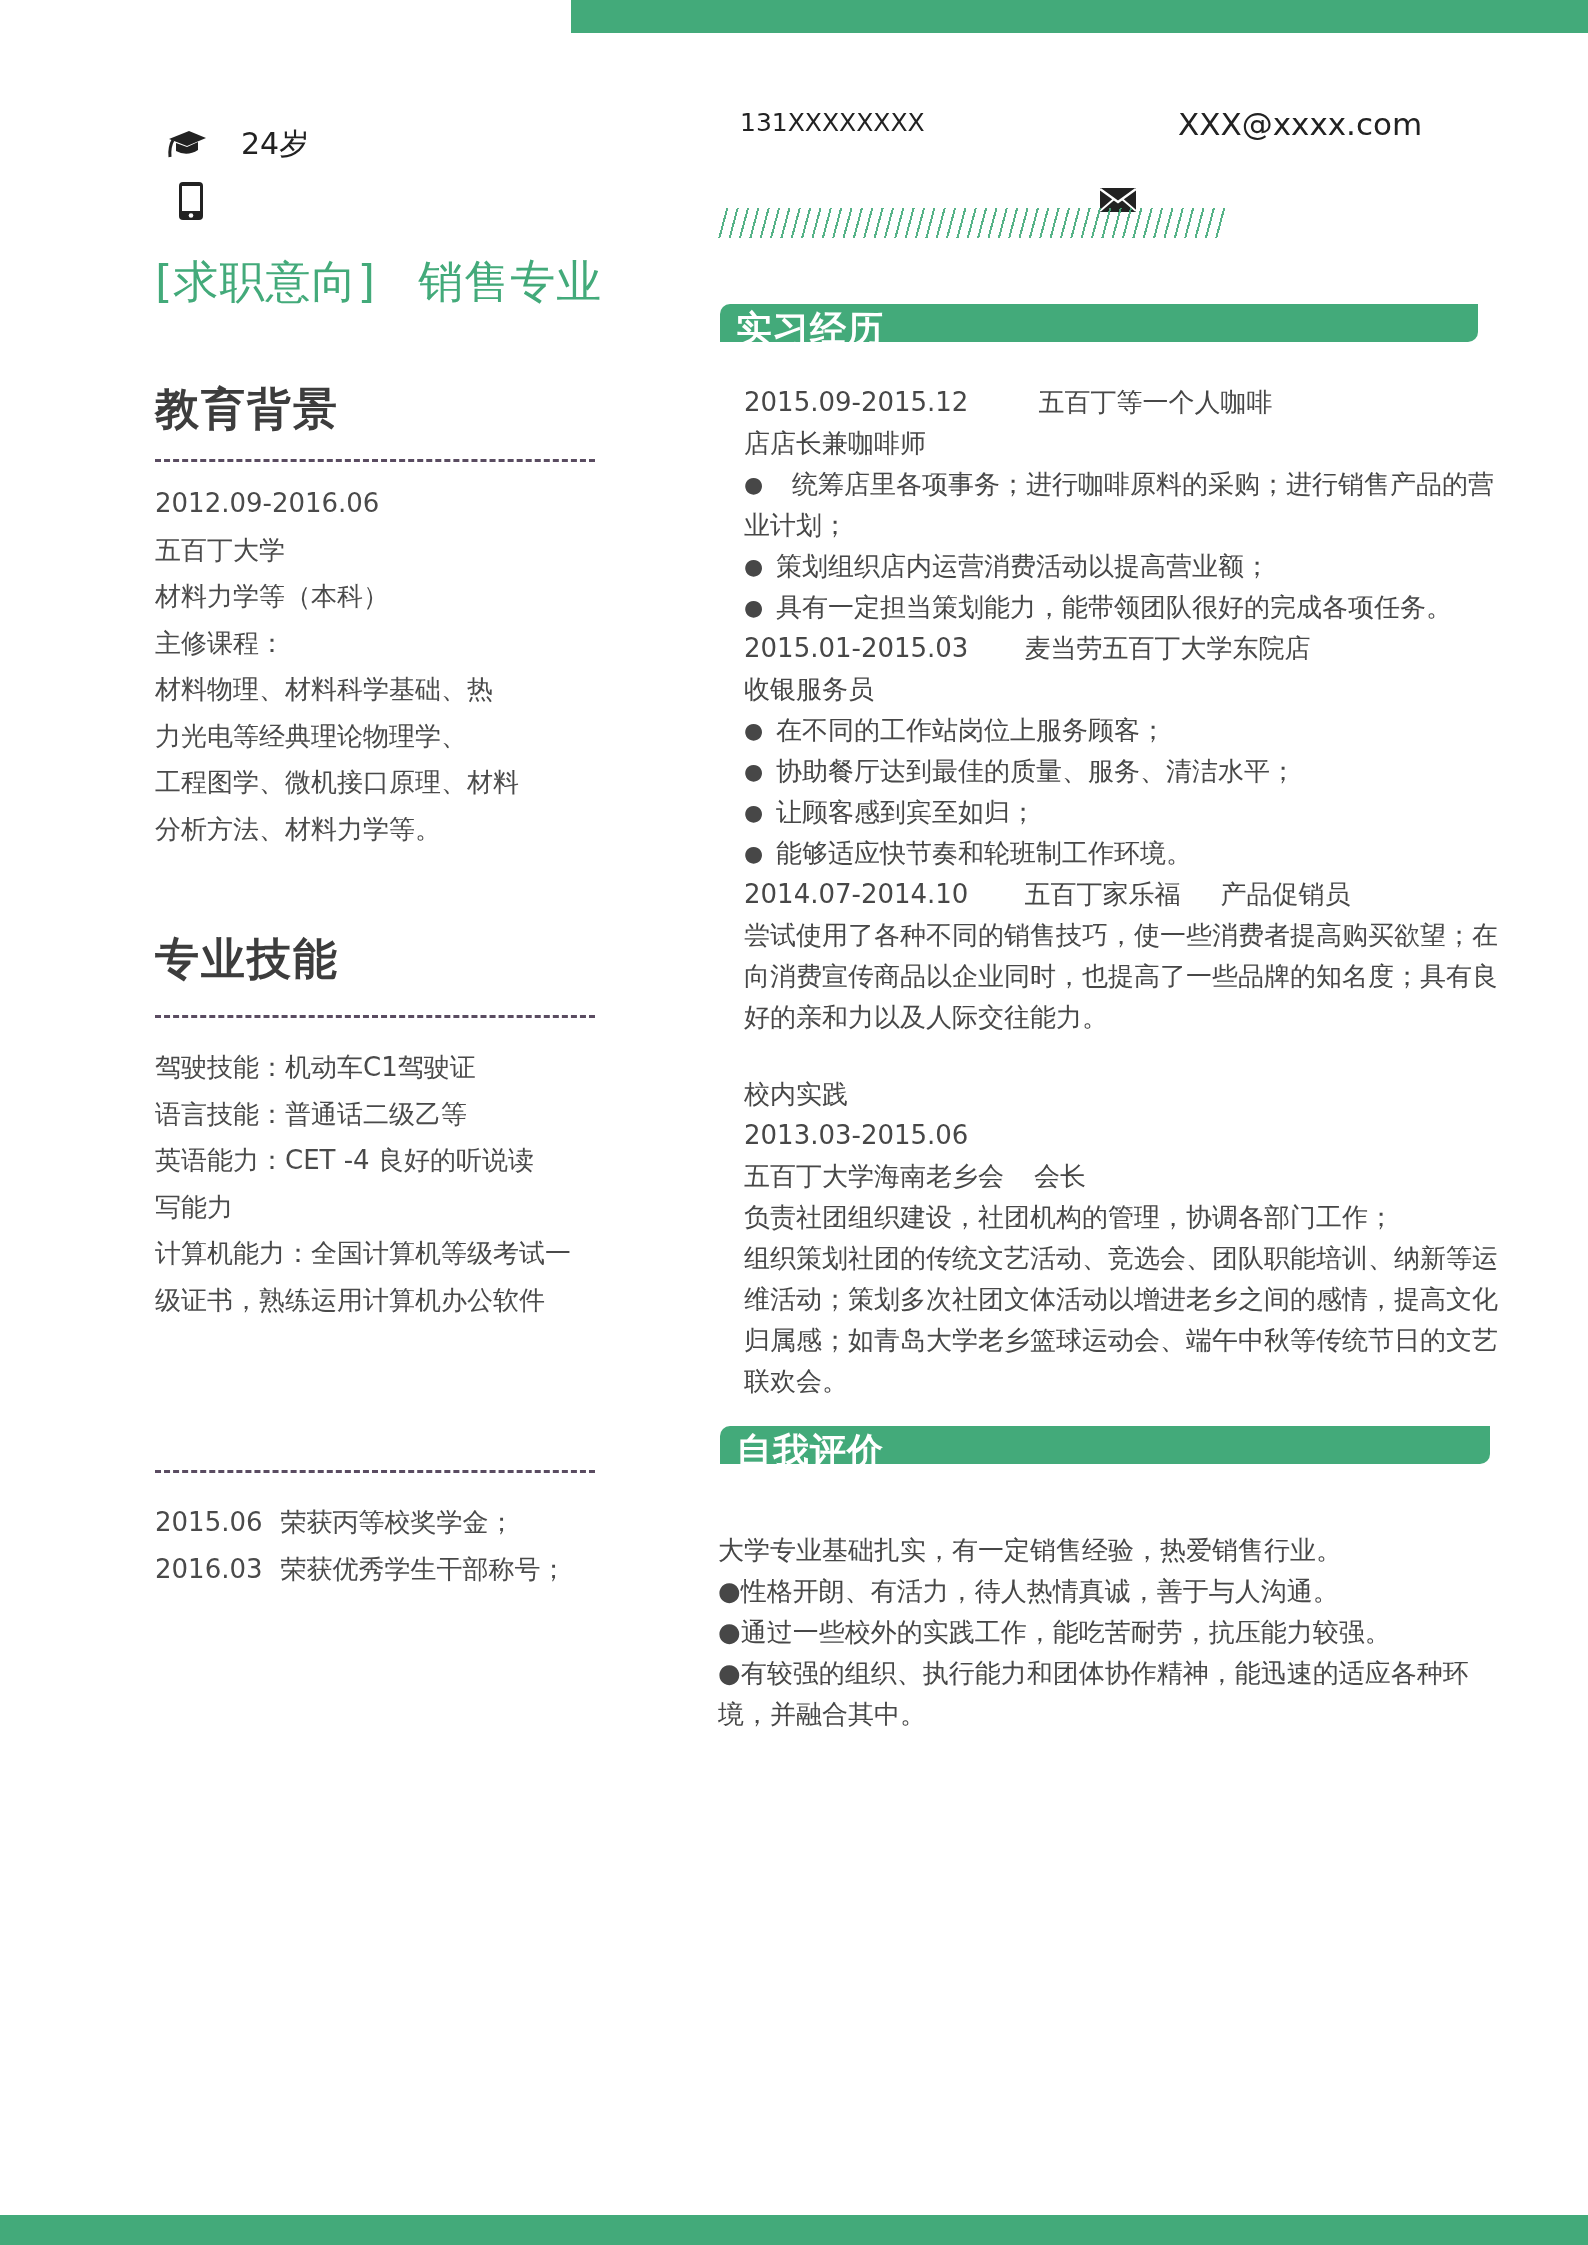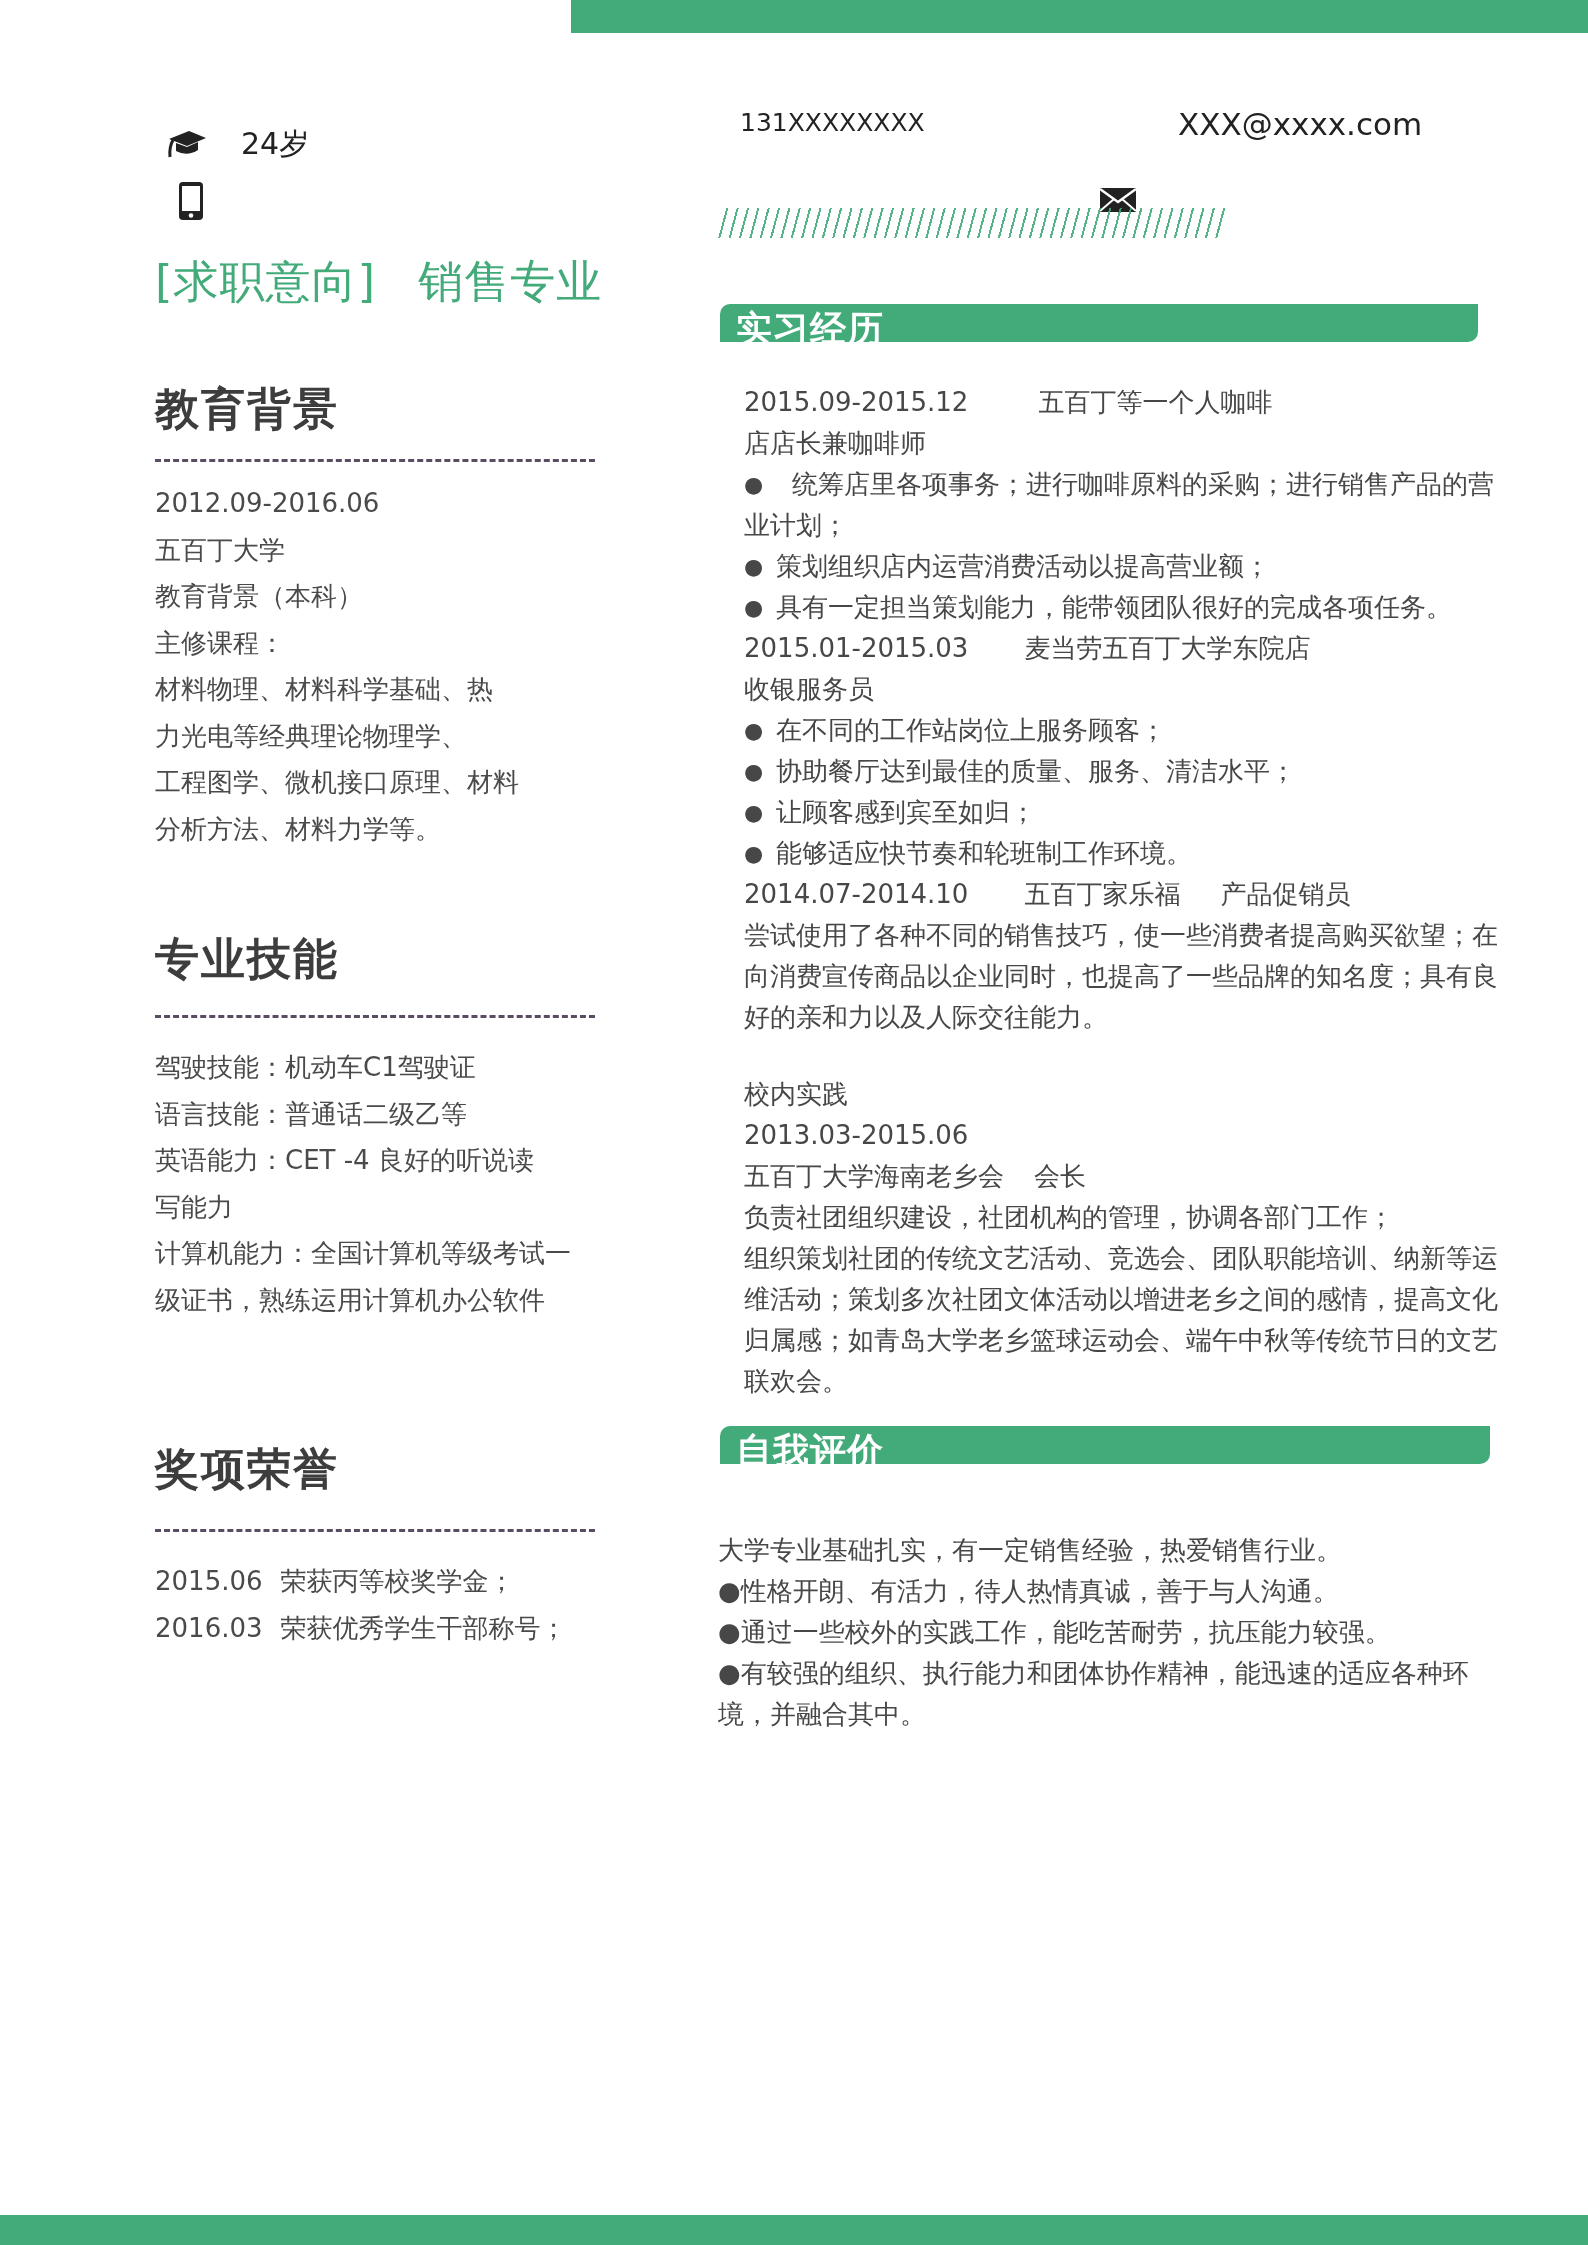--- a/index.html
+++ b/index.html
@@ -80,21 +80,21 @@
 <div class="abs intent">
   <span>[求职意向]</span><span class="major">销售专业</span>
 </div>
 
 <div class="left-section" style="top:380px;">
   <div class="left-title">教育背景</div>
   <div class="dash"></div>
   <div class="left-lines" style="margin-top:18px;">
     <div>2012.09-2016.06</div>
     <div>五百丁大学</div>
-    <div>教育背景（本科）</div>
+    <div>材料力学等（本科）</div>
     <div>主修课程：</div>
     <div>材料物理、材料科学基础、热</div>
     <div>力光电等经典理论物理学、</div>
     <div>工程图学、微机接口原理、材料</div>
     <div>分析方法、材料力学等。</div>
   </div>
 </div>
 
 <div class="left-section" style="top:930px;">
   <div class="left-title">专业技能</div>
@@ -103,21 +103,20 @@
     <div>驾驶技能：机动车C1驾驶证</div>
     <div>语言技能：普通话二级乙等</div>
     <div>英语能力：CET -4 良好的听说读</div>
     <div>写能力</div>
     <div>计算机能力：全国计算机等级考试一</div>
     <div>级证书，熟练运用计算机办公软件</div>
   </div>
 </div>
 
 <div class="left-section" style="top:1440px;">
-  <div class="left-title">奖项荣誉</div>
   <div class="dash" style="margin-top:30px;"></div>
   <div class="left-lines" style="margin-top:26px;">
     <div><span>2015.06</span><span style="display:inline-block;width:18px;"></span><span>荣获丙等校奖学金；</span></div>
     <div><span>2016.03</span><span style="display:inline-block;width:18px;"></span><span>荣获优秀学生干部称号；</span></div>
   </div>
 </div>
 
 <div class="abs phone-num">131XXXXXXXX</div>
 <div class="abs email">XXX@xxxx.com</div>
 <div class="abs mail-icon">

